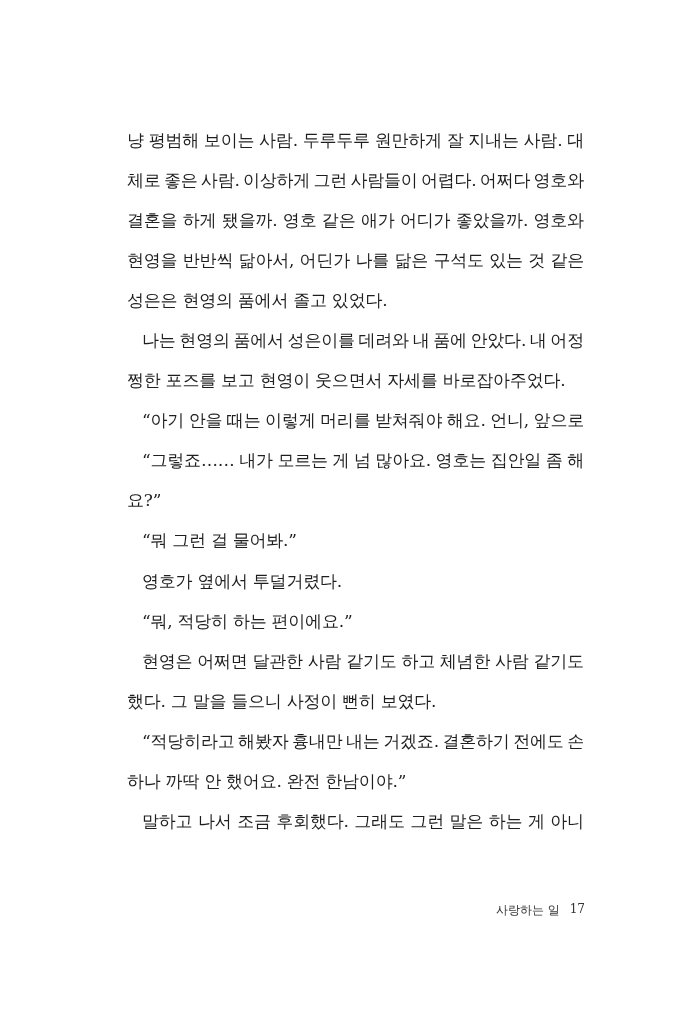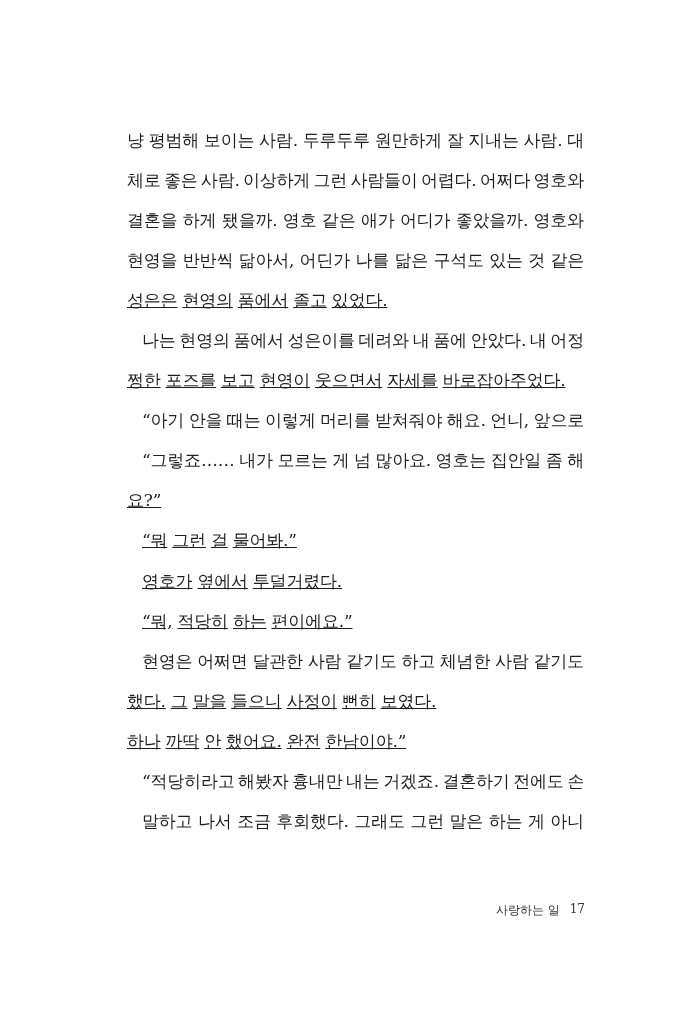--- a/index.html
+++ b/index.html
@@ -32,21 +32,20 @@
       overflow: visible;
     }
     .line.justify span.w {
       display: inline-block;
     }
     .line.indent {
       padding-left: 15px;
     }
     .line.last {
       justify-content: flex-start;
-      text-decoration: underline;
     }
     .line.last span.w {
       margin-right: 5px;
     }
     .footer {
       position: absolute;
       top: 902px;
       right: 106px;
       font-size: 12px;
       color: #333333;
@@ -189,37 +188,37 @@
     </div>
     <div class="line last">
       <span class="w">했다.</span>
       <span class="w">그</span>
       <span class="w">말을</span>
       <span class="w">들으니</span>
       <span class="w">사정이</span>
       <span class="w">뻔히</span>
       <span class="w">보였다.</span>
     </div>
-    <div class="line last">
-      <span class="w">하나</span>
-      <span class="w">까딱</span>
-      <span class="w">안</span>
-      <span class="w">했어요.</span>
-      <span class="w">완전</span>
-      <span class="w">한남이야.”</span>
-    </div>
     <div class="line indent justify">
       <span class="w">“적당히라고</span>
       <span class="w">해봤자</span>
       <span class="w">흉내만</span>
       <span class="w">내는</span>
       <span class="w">거겠죠.</span>
       <span class="w">결혼하기</span>
       <span class="w">전에도</span>
       <span class="w">손</span>
+    </div>
+    <div class="line last">
+      <span class="w">하나</span>
+      <span class="w">까딱</span>
+      <span class="w">안</span>
+      <span class="w">했어요.</span>
+      <span class="w">완전</span>
+      <span class="w">한남이야.”</span>
     </div>
     <div class="line indent justify">
       <span class="w">말하고</span>
       <span class="w">나서</span>
       <span class="w">조금</span>
       <span class="w">후회했다.</span>
       <span class="w">그래도</span>
       <span class="w">그런</span>
       <span class="w">말은</span>
       <span class="w">하는</span>

